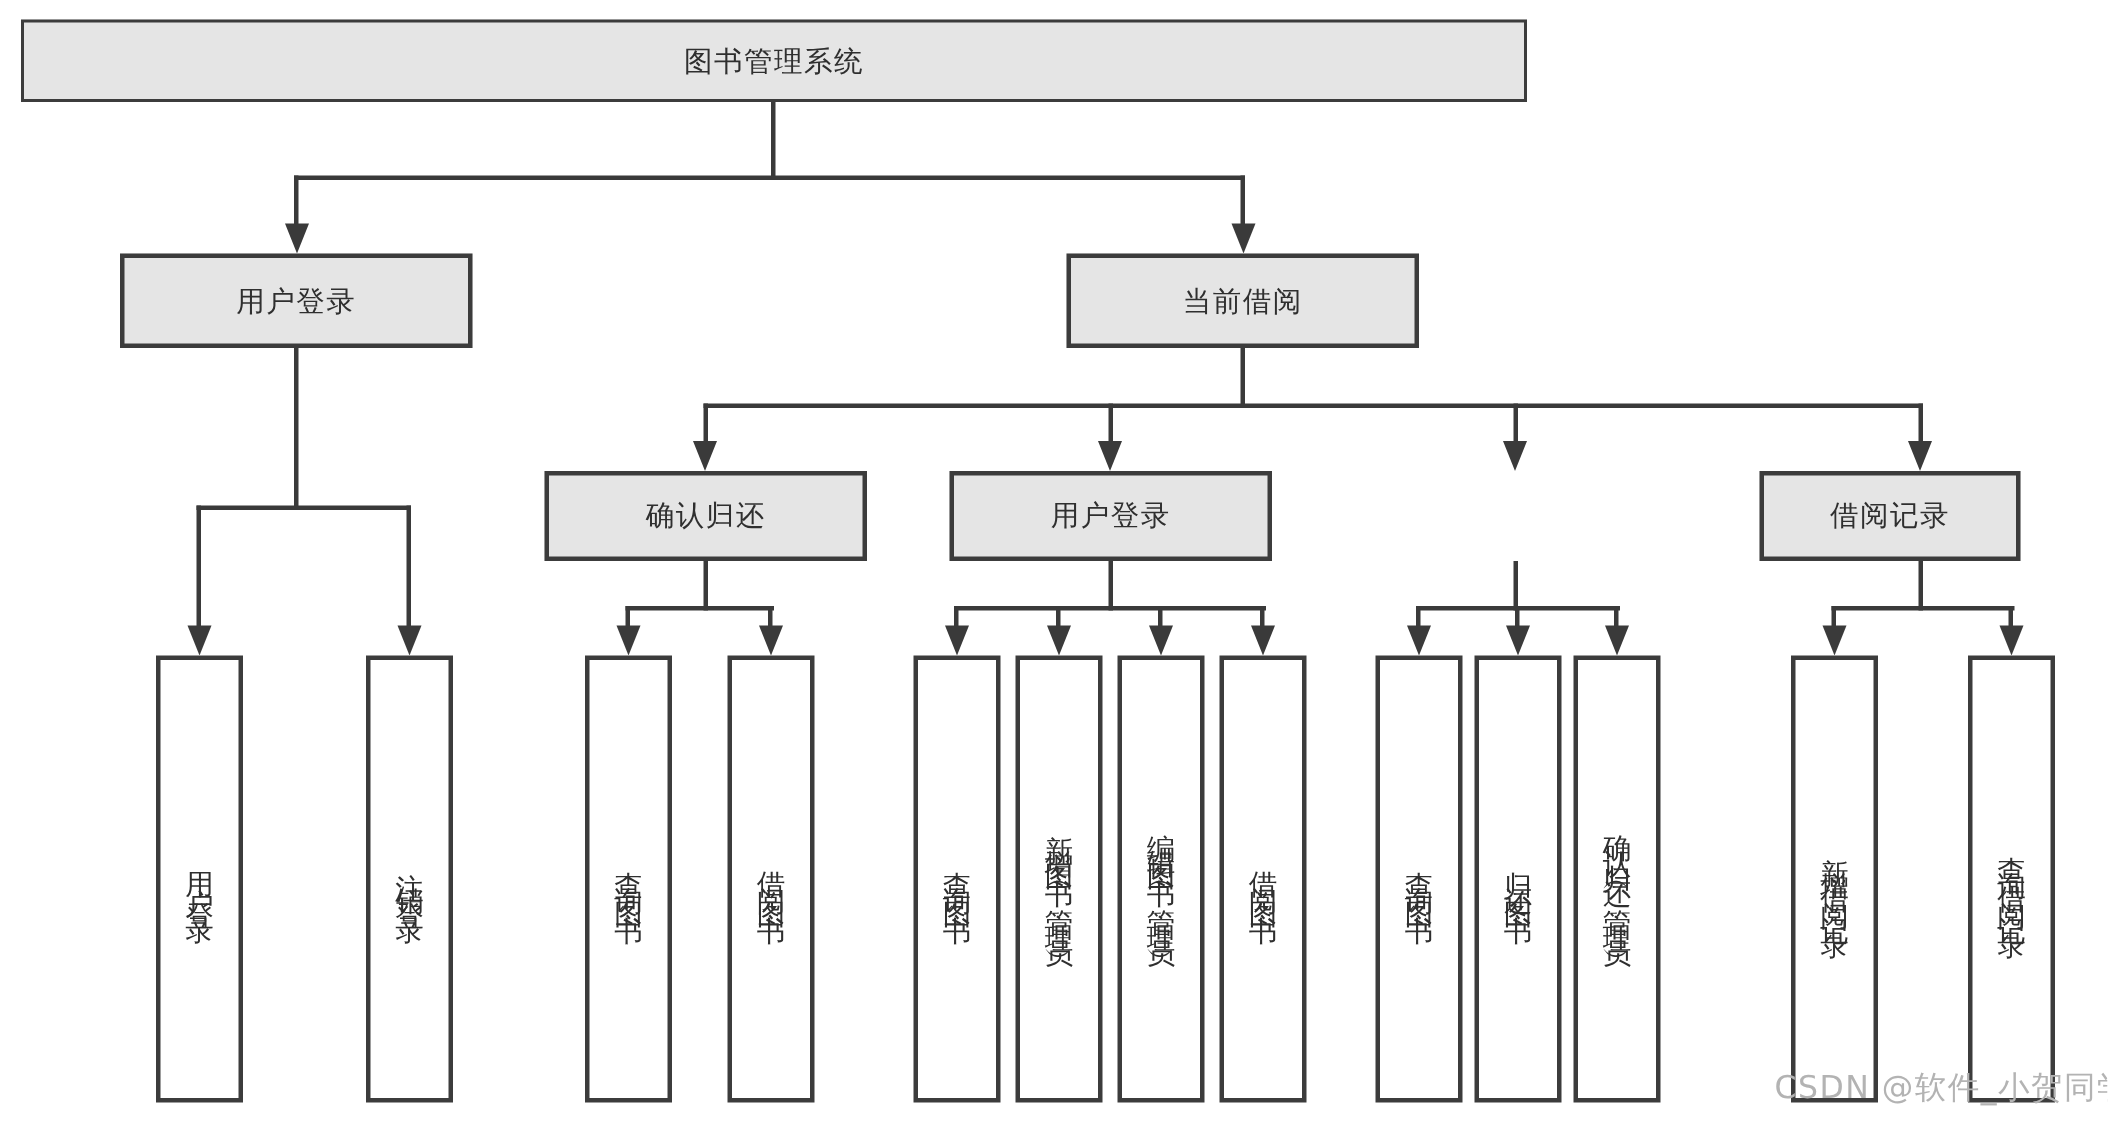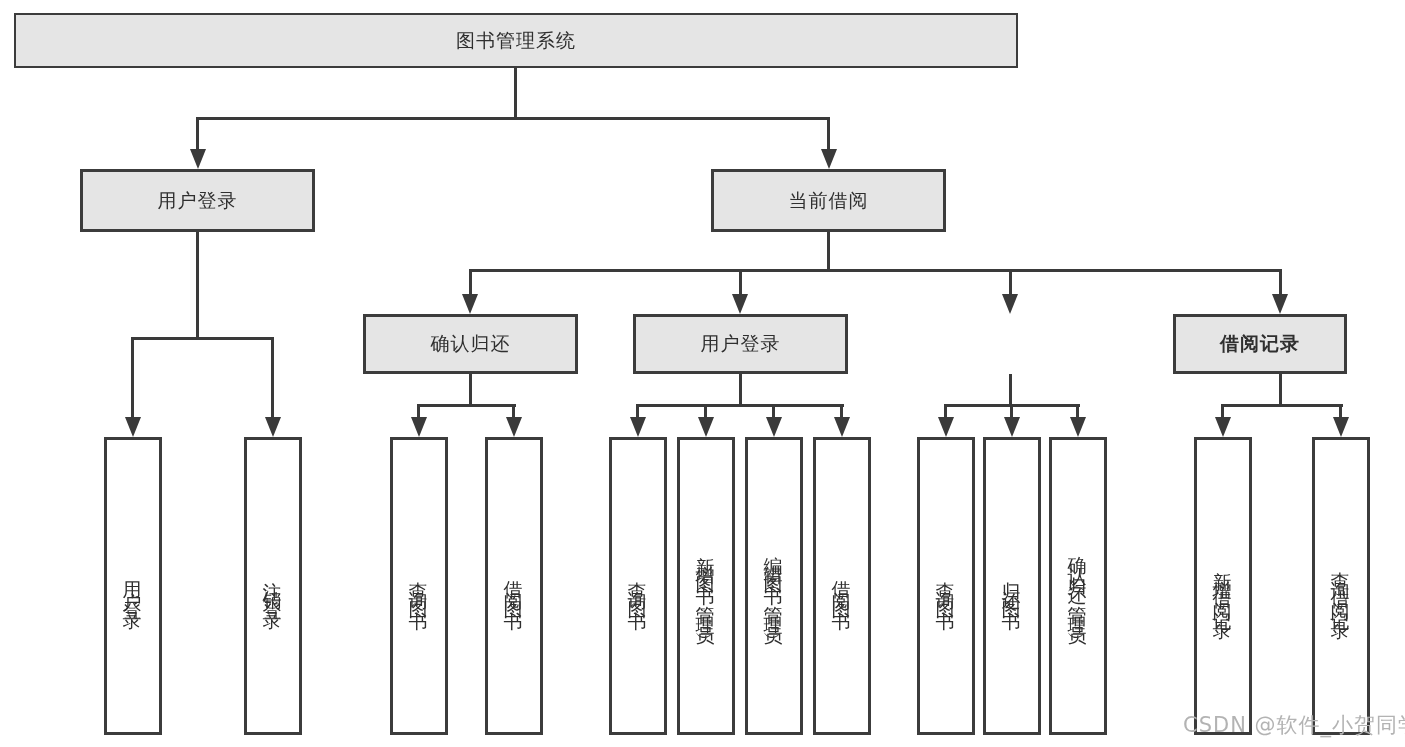--- a/index.html
+++ b/index.html
@@ -91,21 +91,21 @@
   <div class="arrow" style="left:462px;top:294px;"></div>
   <div class="vline" style="left:739px;top:269px;height:28px;"></div>
   <div class="arrow" style="left:732px;top:294px;"></div>
   <div class="vline" style="left:1009px;top:269px;height:28px;"></div>
   <div class="arrow" style="left:1002px;top:294px;"></div>
   <div class="vline" style="left:1279px;top:269px;height:28px;"></div>
   <div class="arrow" style="left:1272px;top:294px;"></div>
 
   <div class="box" style="left:363px;top:314px;width:215px;height:60px;">确认归还</div>
   <div class="box" style="left:633px;top:314px;width:215px;height:60px;">用户登录</div>
-  <div class="box" style="left:1173px;top:314px;width:174px;height:60px;font-weight:bold;">借阅记录</div>
+  <div class="box" style="left:1173px;top:314px;width:174px;height:60px;">借阅记录</div>
 
   <div class="vline" style="left:469px;top:374px;height:33px;"></div>
   <div class="hline" style="left:417px;top:404px;width:99px;"></div>
   <div class="vline" style="left:417px;top:404px;height:16px;"></div>
   <div class="arrow" style="left:411px;top:417px;"></div>
   <div class="vline" style="left:512px;top:404px;height:16px;"></div>
   <div class="arrow" style="left:506px;top:417px;"></div>
 
   <div class="vline" style="left:739px;top:374px;height:33px;"></div>
   <div class="hline" style="left:636px;top:404px;width:208px;"></div>

